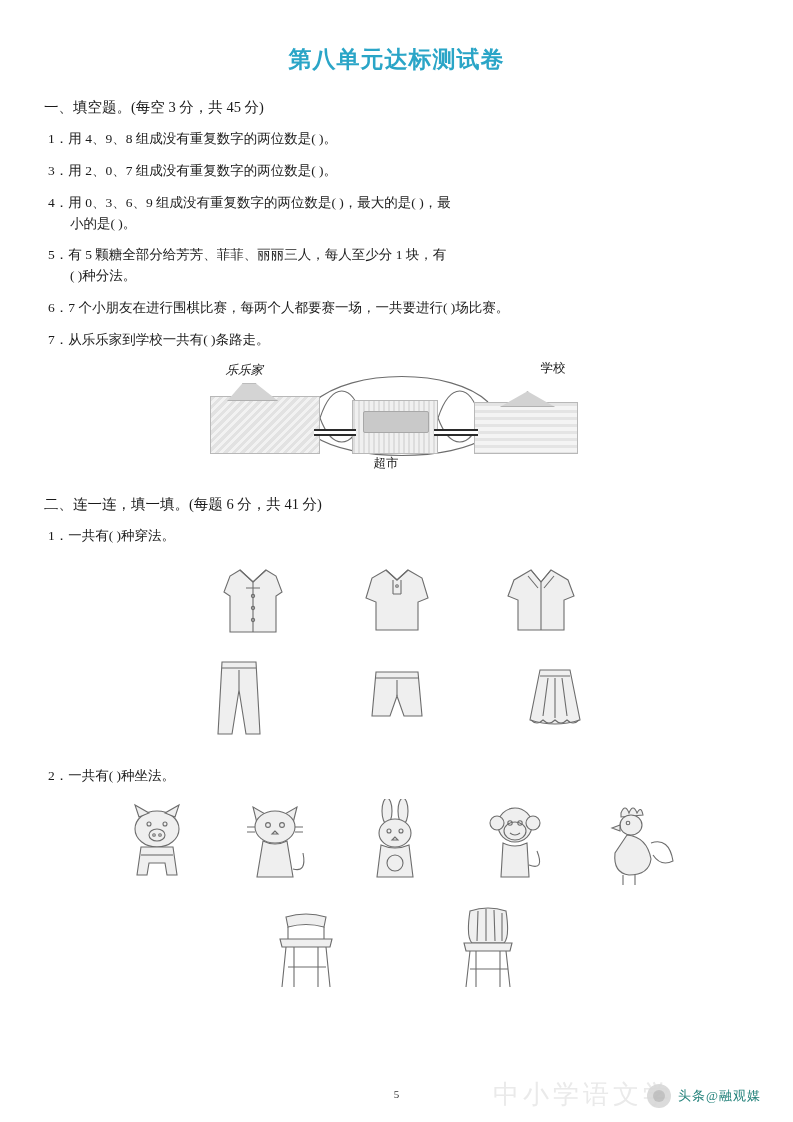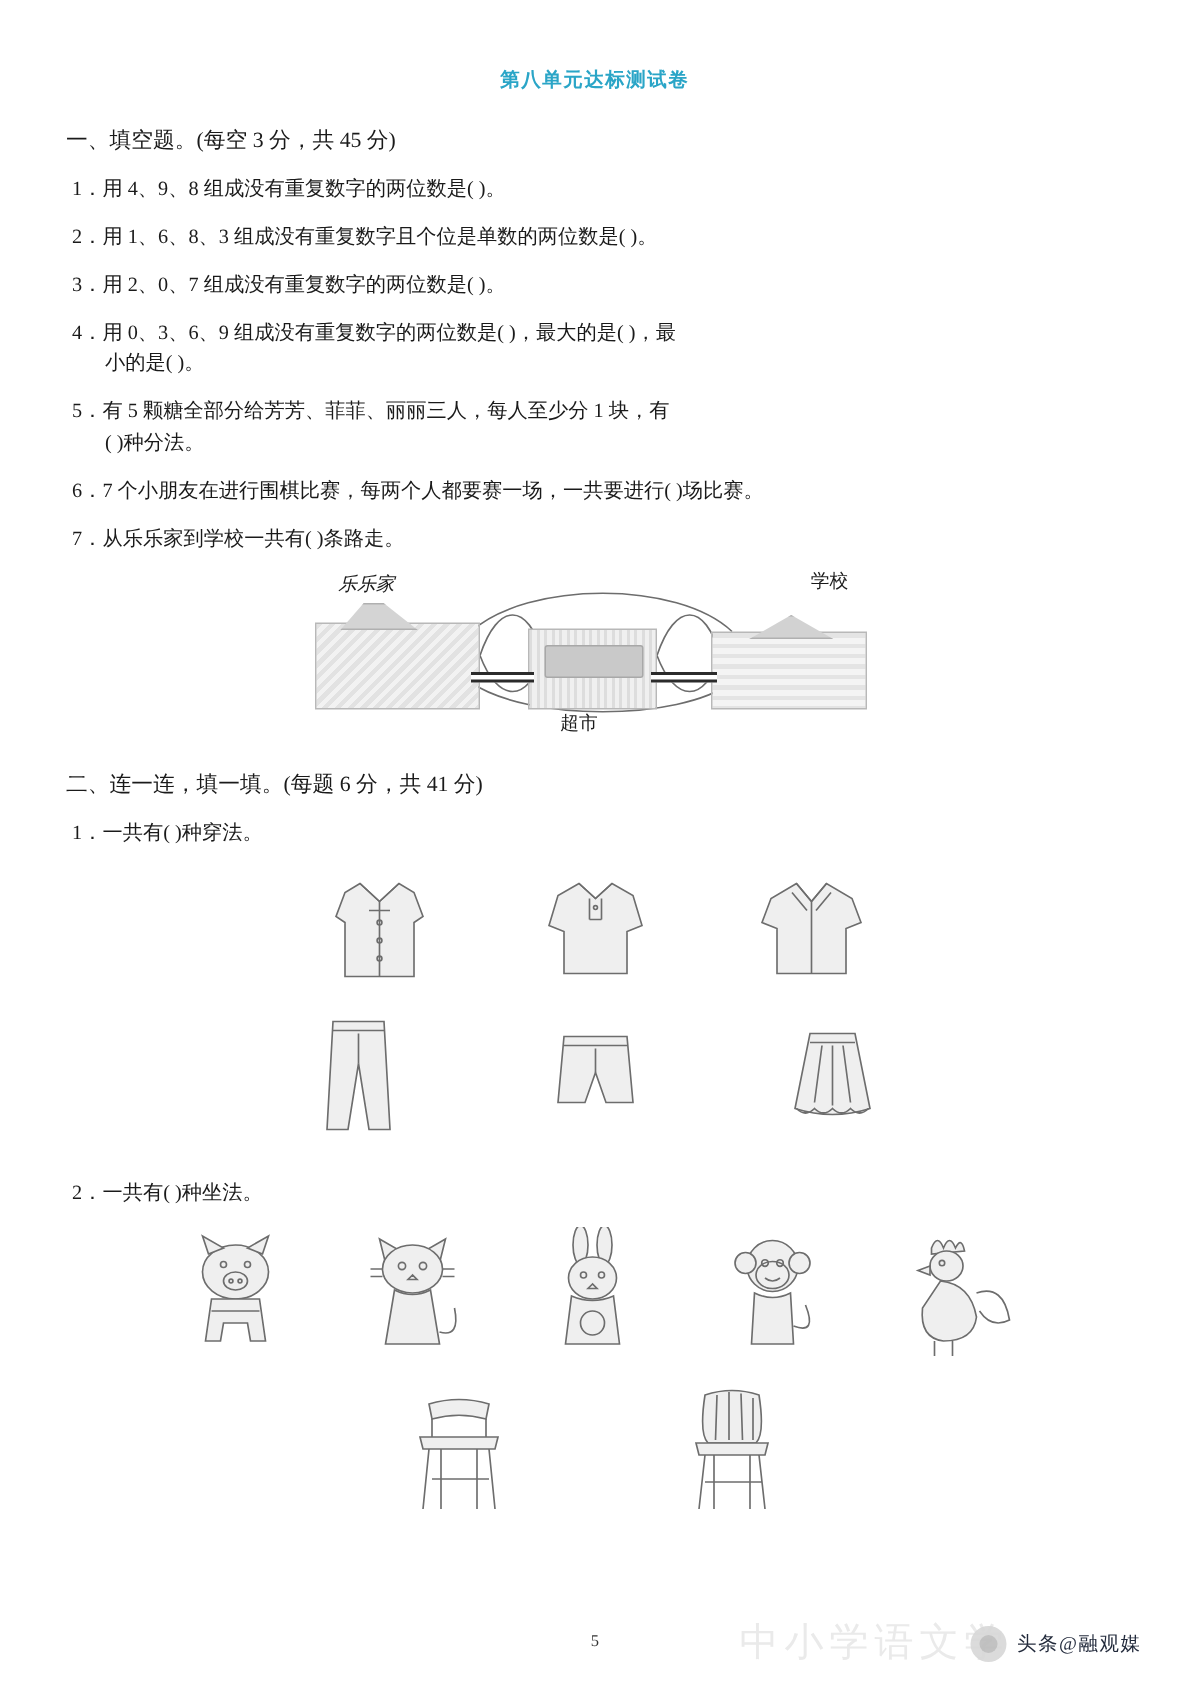--- a/index.html
+++ b/index.html
@@ -16,21 +16,21 @@
   .page {
     position: relative;
     width: 793px;
     height: 1122px;
     padding: 30px 44px 0 44px;
   }
   .doc-title {
     text-align: center;
     color: #2aa5c7;
     font-weight: bold;
-    font-size: 13px;
+    font-size: 23px;
     letter-spacing: 1px;
     margin: 14px 0 22px 0;
     font-family: "Liberation Sans", sans-serif;
   }
   .section-head {
     font-size: 14.5px;
     margin: 16px 0 10px 0;
     line-height: 1.5;
   }
   .q {
@@ -131,41 +131,38 @@
     width: 24px; height: 24px; border-radius: 50%;
     background: #d8d8d8;
     position: relative;
     flex: none;
   }
   .wm-logo:after {
     content: "";
     position: absolute; left: 6px; top: 6px; width: 12px; height: 12px;
     border-radius: 50%; background: #bdbdbd;
   }
-  .wm-text { font-size: 13px; color: #0f172a; letter-spacing: 1px; }
+  .wm-text { font-size: 13px; color: #0f766e; letter-spacing: 1px; }
   .wm-ghost {
     position: absolute; right: 120px; bottom: 10px;
     font-size: 26px; color: #eaeaea; letter-spacing: 4px;
     pointer-events: none;
   }
 </style>
 </head>
 <body>
 
 <div class="page">
 
   <div class="doc-title">第八单元达标测试卷</div>
 
   <div class="section-head">一、填空题。(每空 3 分，共 45 分)</div>
 
   <div class="q">
     <span class="num">1．</span><span class="cont">用 4、9、8 组成没有重复数字的两位数是(                        )。</span>
-  </div>
-  <div class="q">
-    <span class="num">2．</span><span class="cont">用 1、6、8、3 组成没有重复数字且个位是单数的两位数是(        )。</span>
   </div>
   <div class="q">
     <span class="num">3．</span><span class="cont">用 2、0、7 组成没有重复数字的两位数是(                        )。</span>
   </div>
   <div class="q">
     <span class="num">4．</span><span class="cont">用 0、3、6、9 组成没有重复数字的两位数是(                     )，最大的是(        )，最</span>
     <div><span class="indent"></span><span>小的是(        )。</span></div>
   </div>
   <div class="q">
     <span class="num">5．</span><span class="cont">有 5 颗糖全部分给芳芳、菲菲、丽丽三人，每人至少分 1 块，有</span>

